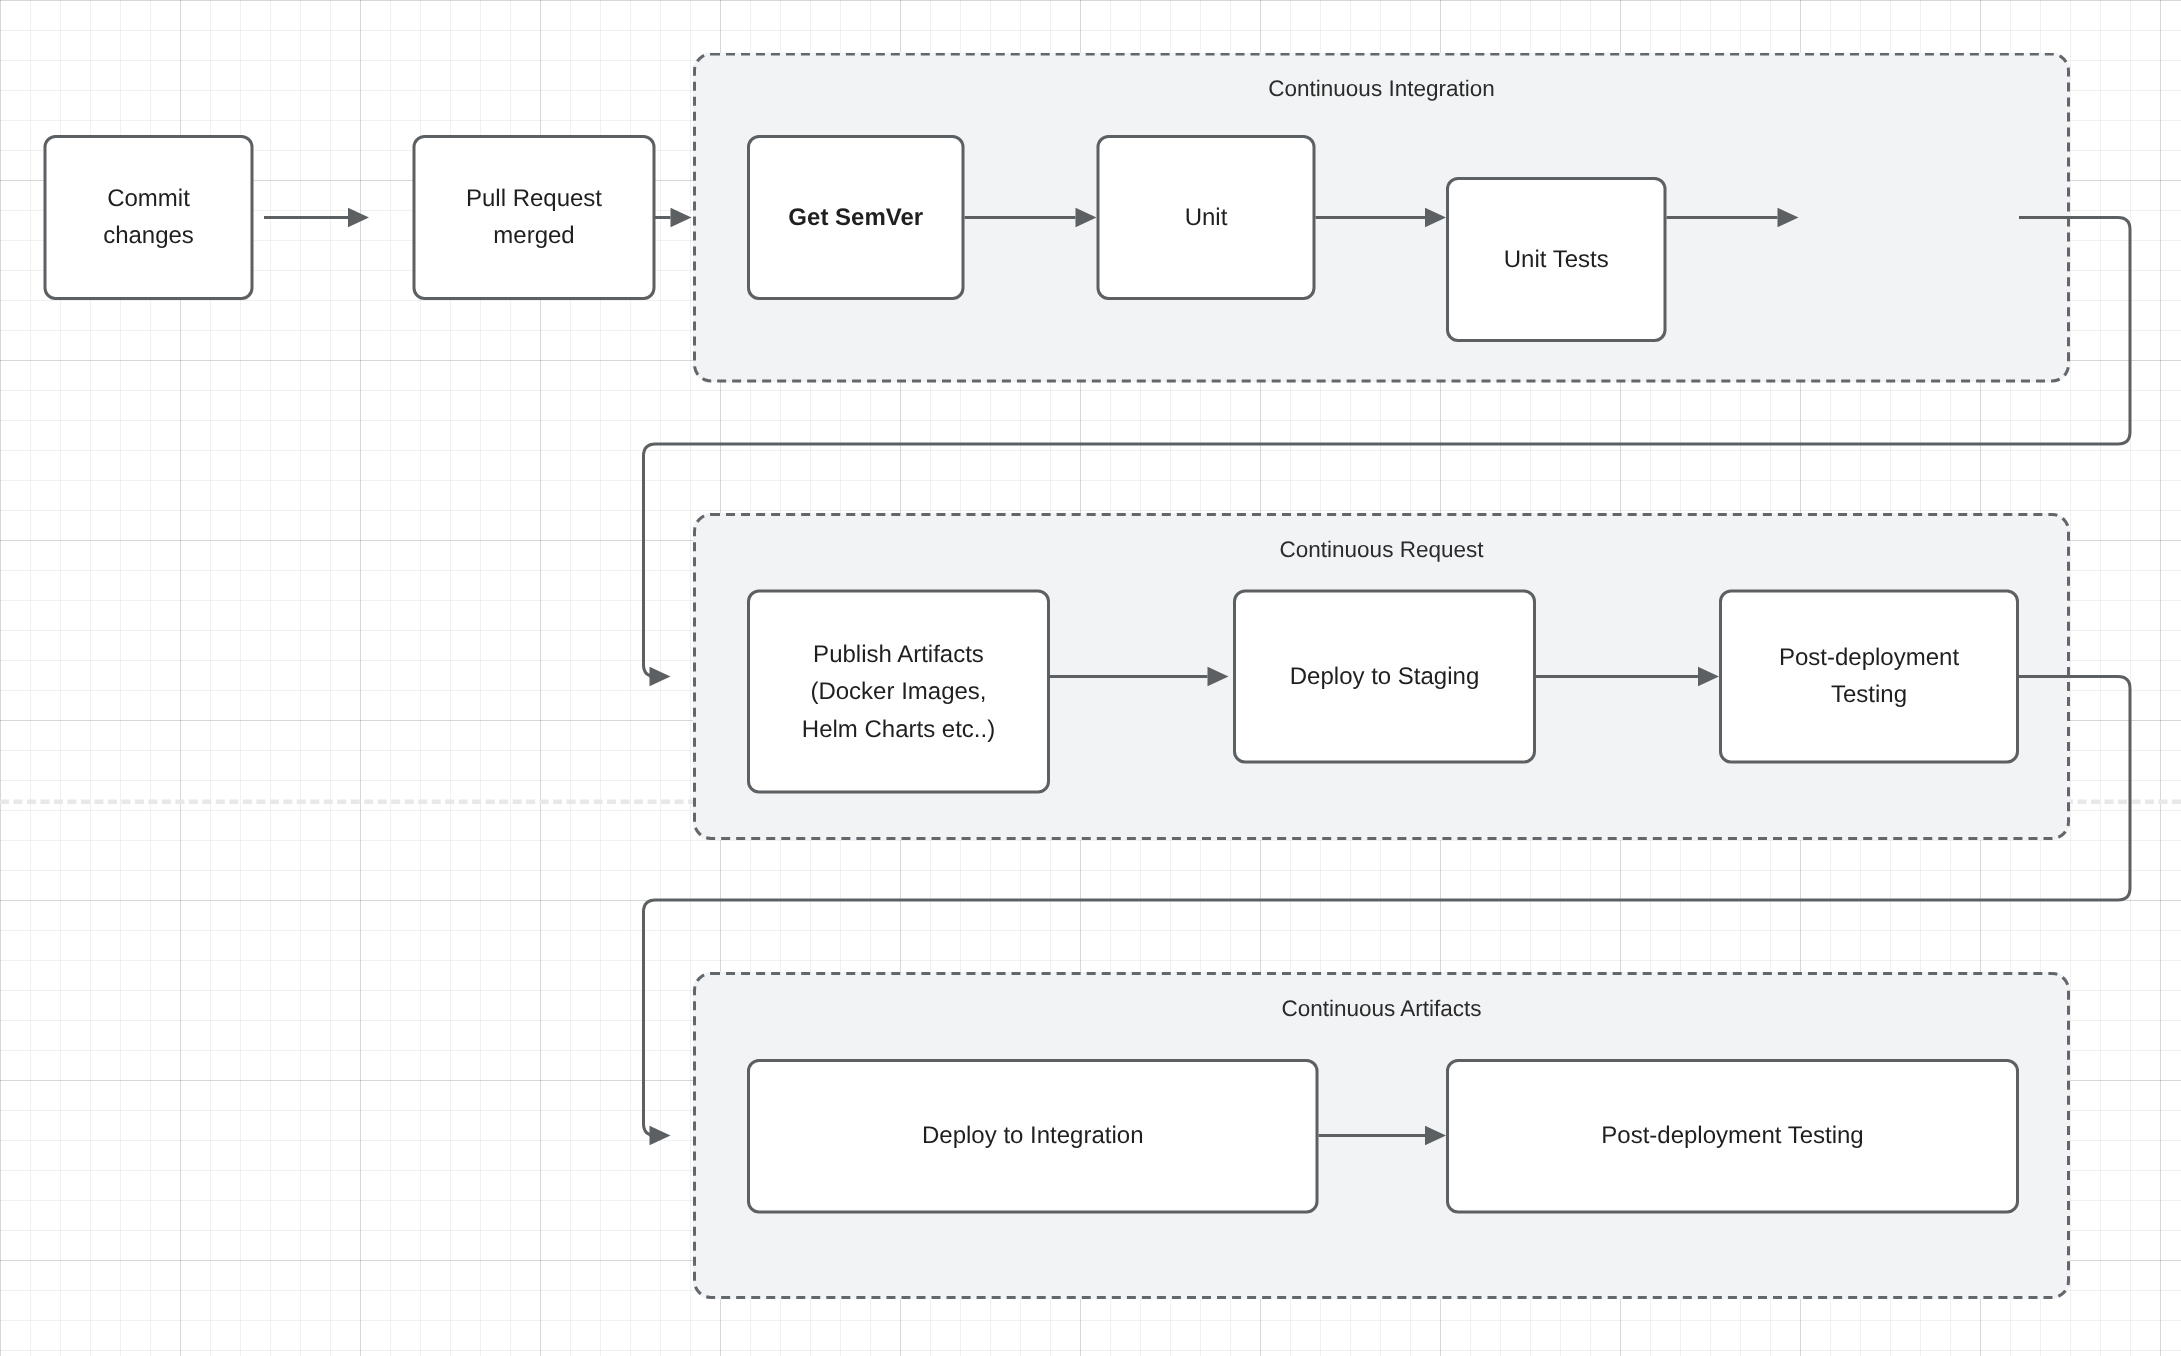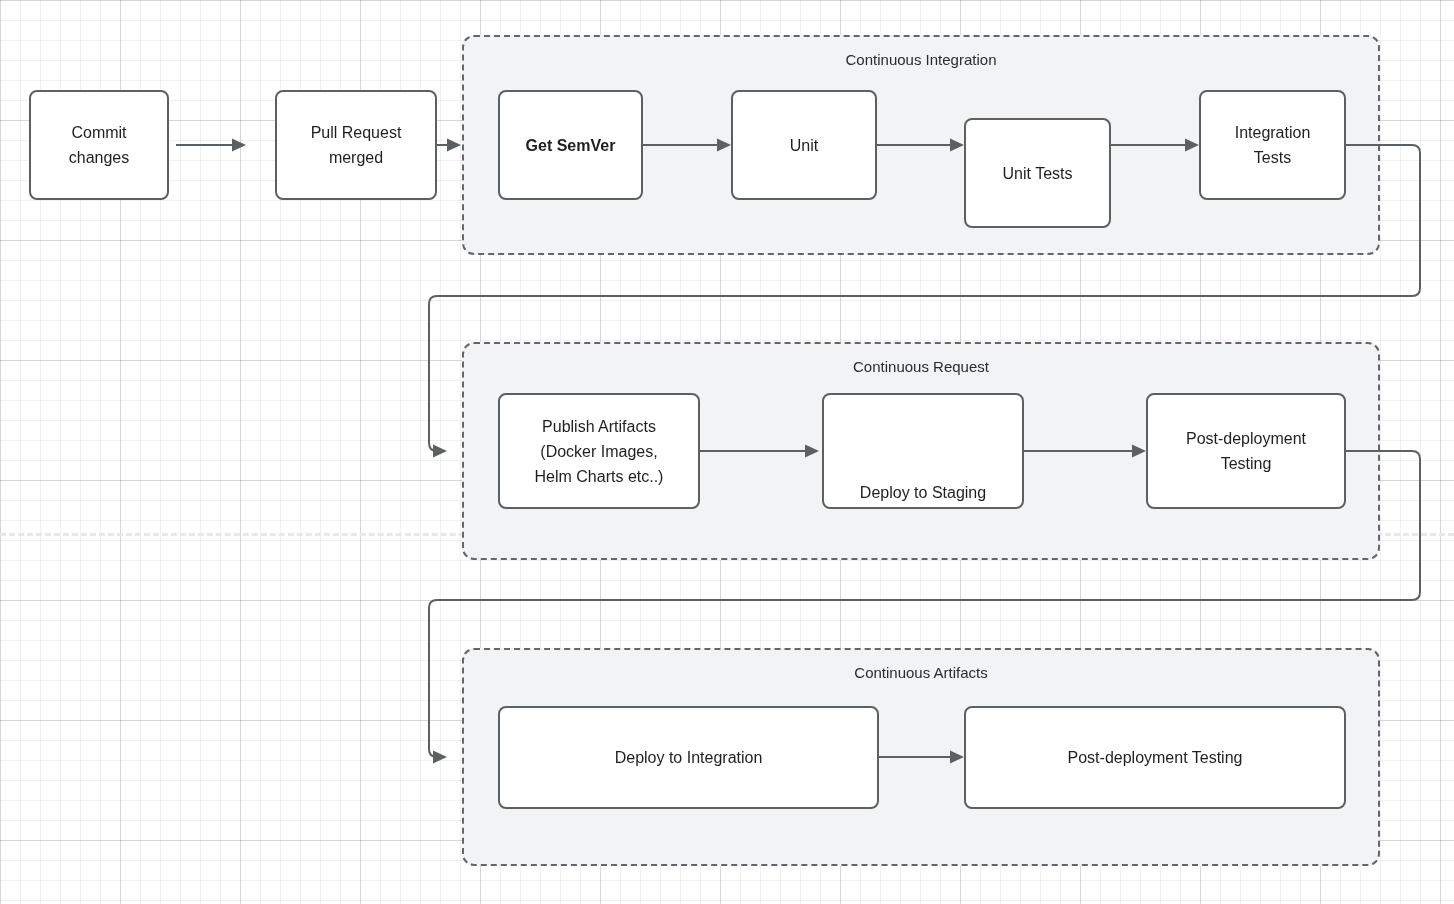--- a/index.html
+++ b/index.html
@@ -177,32 +177,28 @@
   </div>
 
   <div class="node" style="left:731px; top:90px; width:146px; height:110px;">
     <span>Unit</span>
   </div>
 
   <div class="node" style="left:964px; top:90px; width:147px; height:110px;margin-top:28px;">
     <span>Unit Tests</span>
   </div>
 
-  <div class="node" style="left:1199px; top:90px; width:147px; height:110px;">
-    <span>Integration
-Tests</span>
-  </div>
-
-  <div class="node" style="left:498px; top:393px; width:202px; height:116px;">
+
+  <div class="node" style="left:498px; top:393px; width:202px; height:136px;">
     <span>Publish Artifacts
 (Docker Images,
 Helm Charts etc..)</span>
   </div>
 
-  <div class="node" style="left:822px; top:393px; width:202px; height:116px;align-items:flex-end;">
+  <div class="node" style="left:822px; top:393px; width:202px; height:116px;">
     <span>Deploy to Staging</span>
   </div>
 
   <div class="node" style="left:1146px; top:393px; width:200px; height:116px;align-items:center;">
     <span>Post-deployment
 Testing</span>
   </div>
 
   <div class="node" style="left:498px; top:706px; width:381px; height:103px;">
     <span>Deploy to Integration</span>

